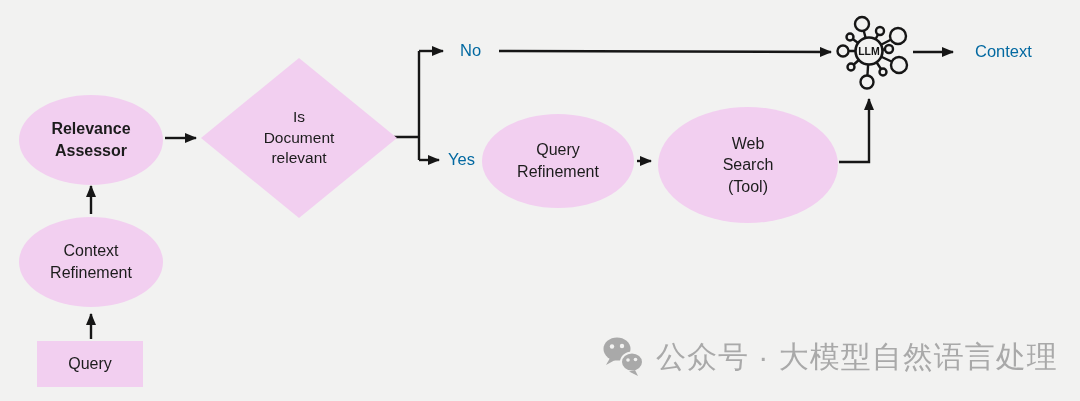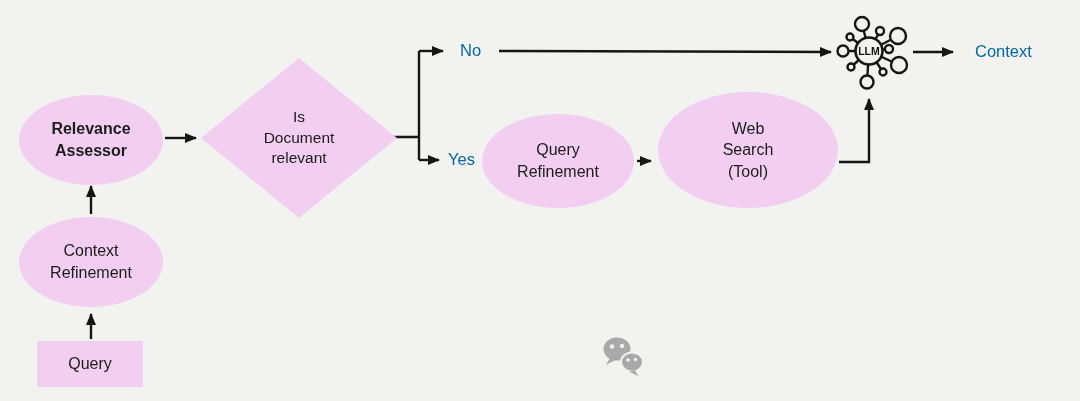--- a/index.html
+++ b/index.html
@@ -116,21 +116,21 @@
     <span>Is
 Document
 relevant</span>
   </div>
 
   <div class="node ellipse" style="left:482px; top:114px; width:152px; height:94px;">
     <span>Query
 Refinement</span>
   </div>
 
-  <div class="node ellipse" style="left:658px; top:92px; width:180px; height:116px;">
+  <div class="node ellipse" style="left:658px; top:107px; width:180px; height:116px;">
     <span>Web
 Search
 (Tool)</span>
   </div>
 
   <div class="edge-label" style="left:460px; top:41px;">No</div>
 
   <div class="edge-label" style="left:448px; top:150px;">Yes</div>
 
   <div class="edge-label" style="left:975px; top:42px;">Context</div>
@@ -165,15 +165,16 @@
       <ellipse cx="15" cy="13" rx="13.5" ry="11.5" fill="#a9a9a9"></ellipse>
       <path d="M8 22 L4 29 L14 23.5 Z" fill="#a9a9a9"></path>
       <circle cx="10" cy="10.5" r="2.2" fill="#f2f2f1"></circle>
       <circle cx="20" cy="10" r="2.2" fill="#f2f2f1"></circle>
 
       <ellipse cx="30" cy="26" rx="11" ry="9.5" fill="#a9a9a9" stroke="#f2f2f1" stroke-width="2"></ellipse>
       <path d="M33 34 L36 40 L27 35.5 Z" fill="#a9a9a9"></path>
       <circle cx="26" cy="24" r="1.8" fill="#f2f2f1"></circle>
       <circle cx="33.5" cy="23.5" r="1.8" fill="#f2f2f1"></circle>
     </svg>
+    <span class="watermark-text">公众号 · 大模型自然语言处理</span>
   </div>
 
 </div>
 
 </body></html>

